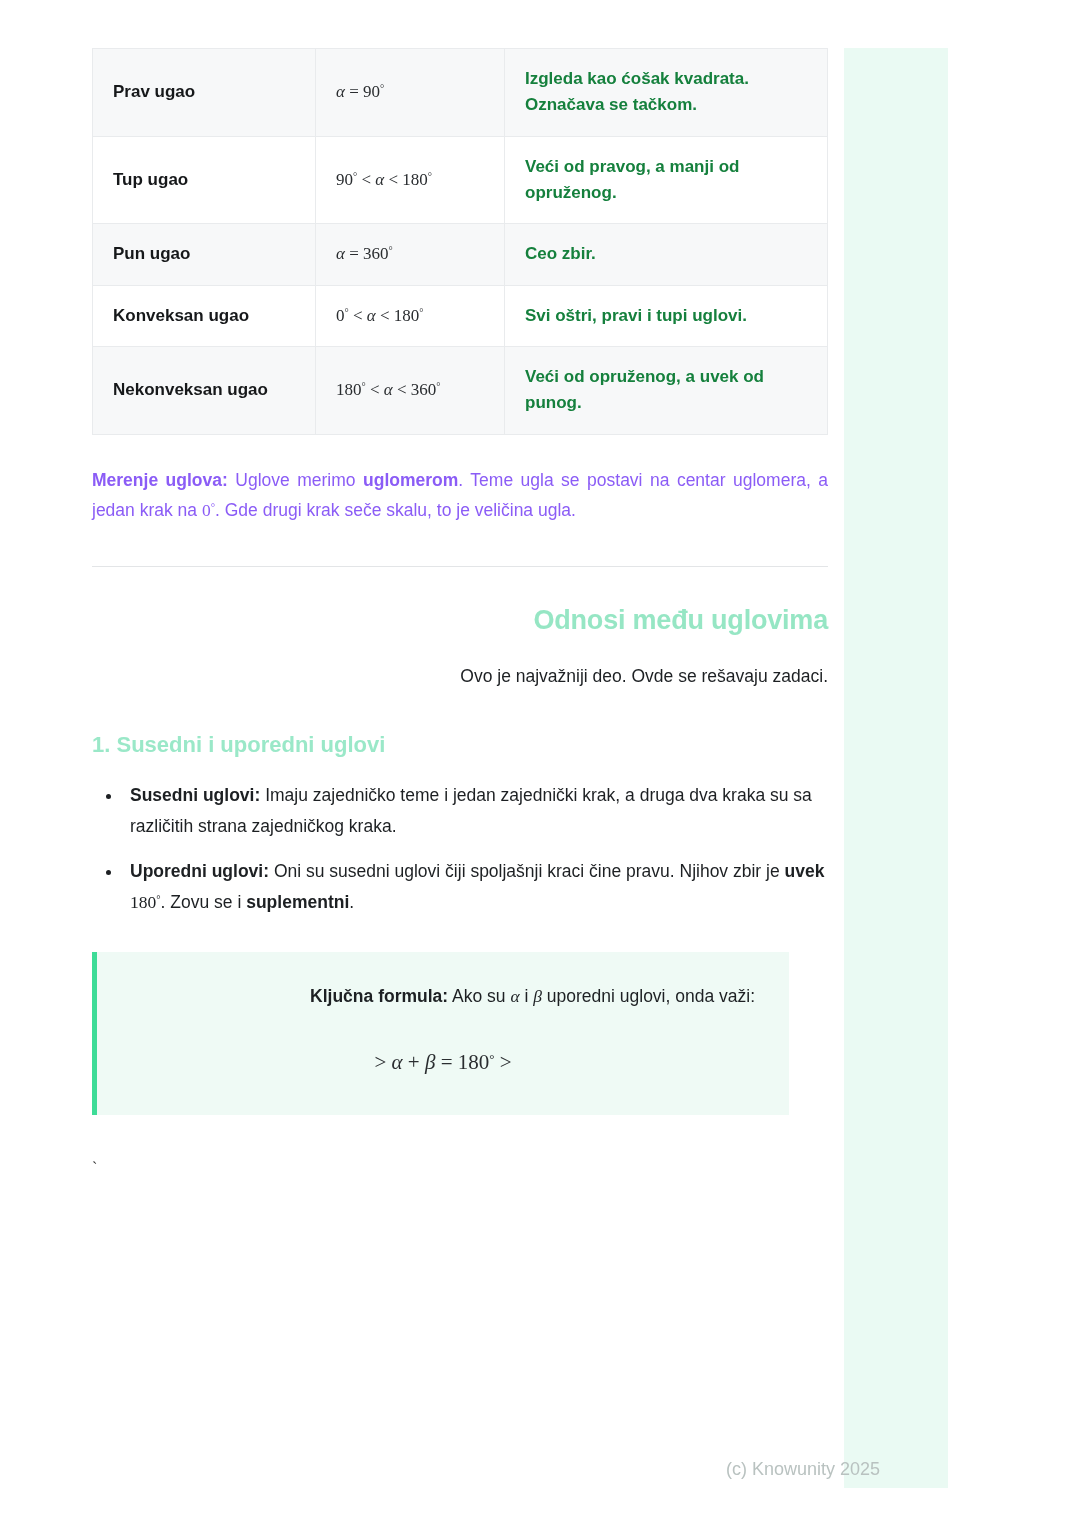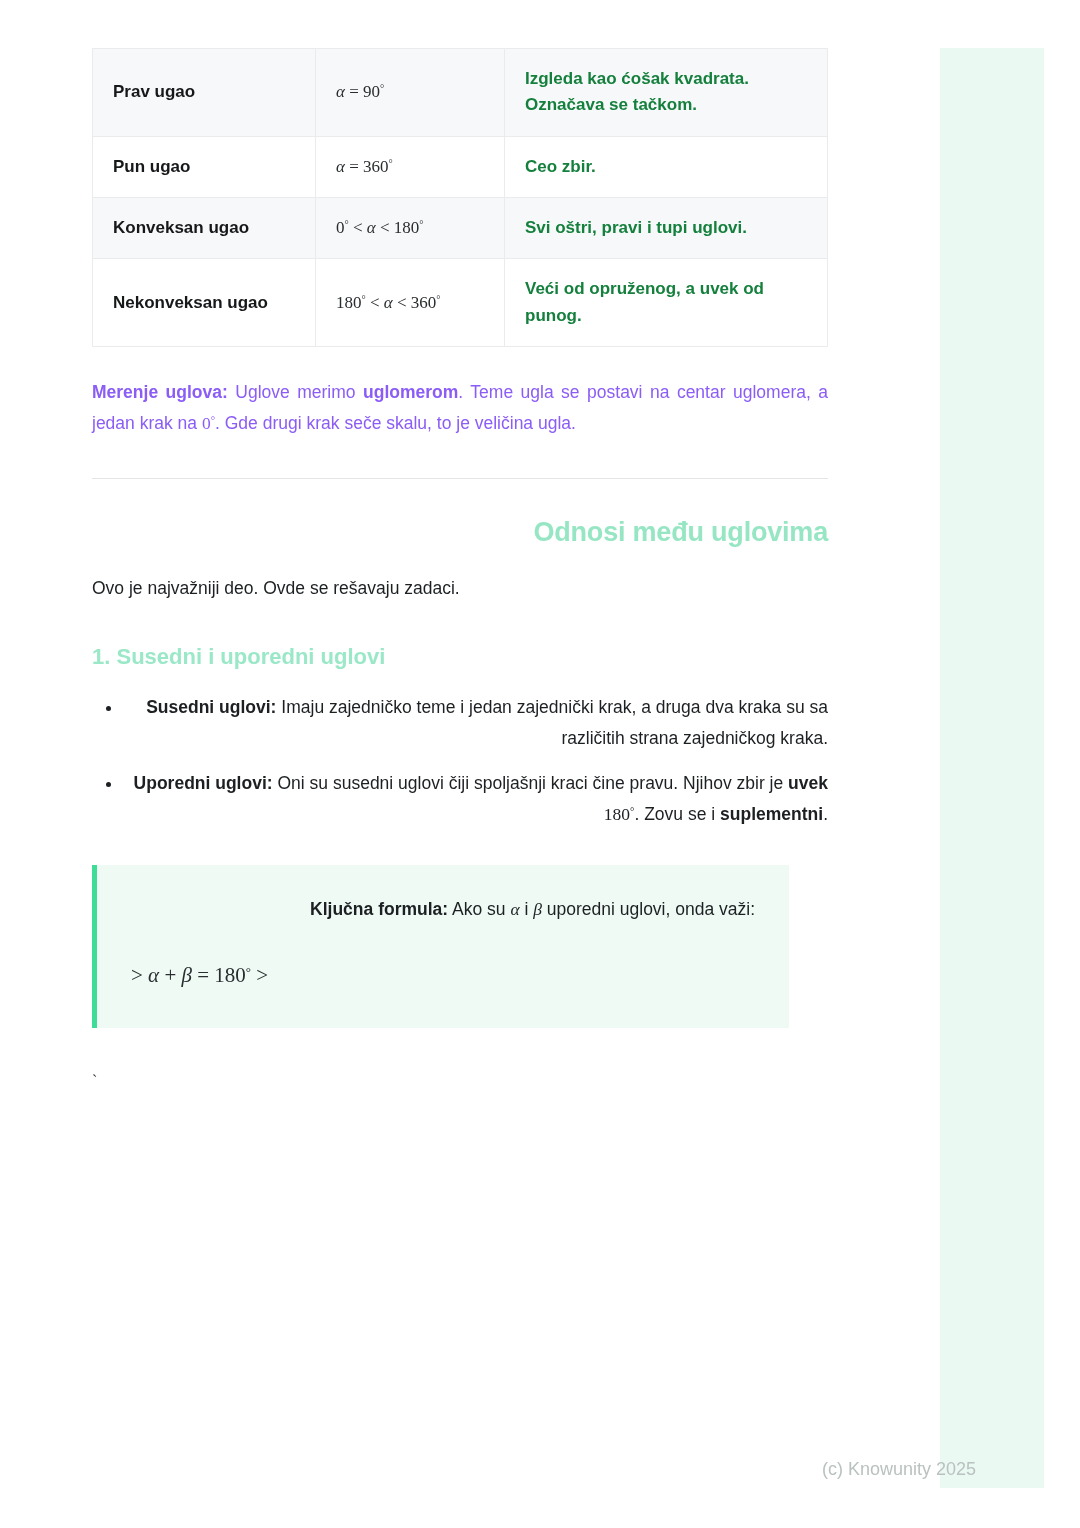--- a/index.html
+++ b/index.html
@@ -11,21 +11,21 @@
     height: 1528px;
     background: #ffffff;
     font-family: "Liberation Sans", sans-serif;
     color: #1a1a1a;
     position: relative;
     overflow: hidden;
   }
   .page {
     position: absolute;
     left: 0; top: 0;
-    width: 1044px;
+    width: 948px;
     height: 1528px;
   }
   
   .right-band {
     position: absolute;
     right: 0;
     top: 48px;
     width: 104px;
     height: 1440px;
     background: #eafaf3;
@@ -102,32 +102,32 @@
     margin: 38px 0 0 0;
     font-weight: bold;
     letter-spacing: -0.2px;
     text-align: right;
   }
   p.lead {
     font-size: 17.5px;
     line-height: 1.7;
     color: #1d2023;
     margin: 26px 0 0 0;
+    text-align: right;
   }
   h3.subsection {
     font-size: 22px;
     color: #9ae8c8;
     margin: 40px 0 0 0;
     font-weight: bold;
   }
 
   ul.bullets {
     margin: 22px 0 0 0;
     padding-left: 30px;
-    text-align: right;
   }
   ul.bullets li {
     font-size: 17.5px;
     line-height: 1.78;
     color: #1d2023;
     margin-bottom: 14px;
     padding-left: 8px;
   }
   ul.bullets li::marker { font-size: 16px; }
   ul.bullets b { font-weight: bold; }
@@ -142,21 +142,21 @@
   }
   .callout .lead-line {
     font-size: 17.5px;
     line-height: 1.6;
     color: #1d2023;
     text-align: right;
   }
   .callout .lead-line b { font-weight: bold; }
   .callout .formula {
     margin-top: 40px;
-    text-align: left;
+    text-align: center;
     font-family: "Liberation Serif", serif;
     font-size: 21px;
     color: #2a2d30;
   }
 
   .tick {
     margin-top: 44px;
     font-size: 16px;
     color: #333;
     font-family: "Liberation Serif", serif;
@@ -180,20 +180,25 @@
   <div class="content">
 
     <table class="angles">
       <tbody>
         <tr>
           <td class="c-name">Prav ugao</td>
           <td class="c-sym"><span class="math"><i>α</i> = 90<span class="deg">°</span></span></td>
           <td class="c-desc">Izgleda kao ćošak kvadrata. Označava se tačkom.</td>
         </tr>
         <tr>
+          <td class="c-name">Tup ugao</td>
+          <td class="c-sym"><span class="math">90<span class="deg">°</span> &lt; <i>α</i> &lt; 180<span class="deg">°</span></span></td>
+          <td class="c-desc">Veći od pravog, a manji od opruženog.</td>
+        </tr>
+        <tr>
           <td class="c-name">Pun ugao</td>
           <td class="c-sym"><span class="math"><i>α</i> = 360<span class="deg">°</span></span></td>
           <td class="c-desc">Ceo zbir.</td>
         </tr>
         <tr>
           <td class="c-name">Konveksan ugao</td>
           <td class="c-sym"><span class="math">0<span class="deg">°</span> &lt; <i>α</i> &lt; 180<span class="deg">°</span></span></td>
           <td class="c-desc">Svi oštri, pravi i tupi uglovi.</td>
         </tr>
         <tr>

